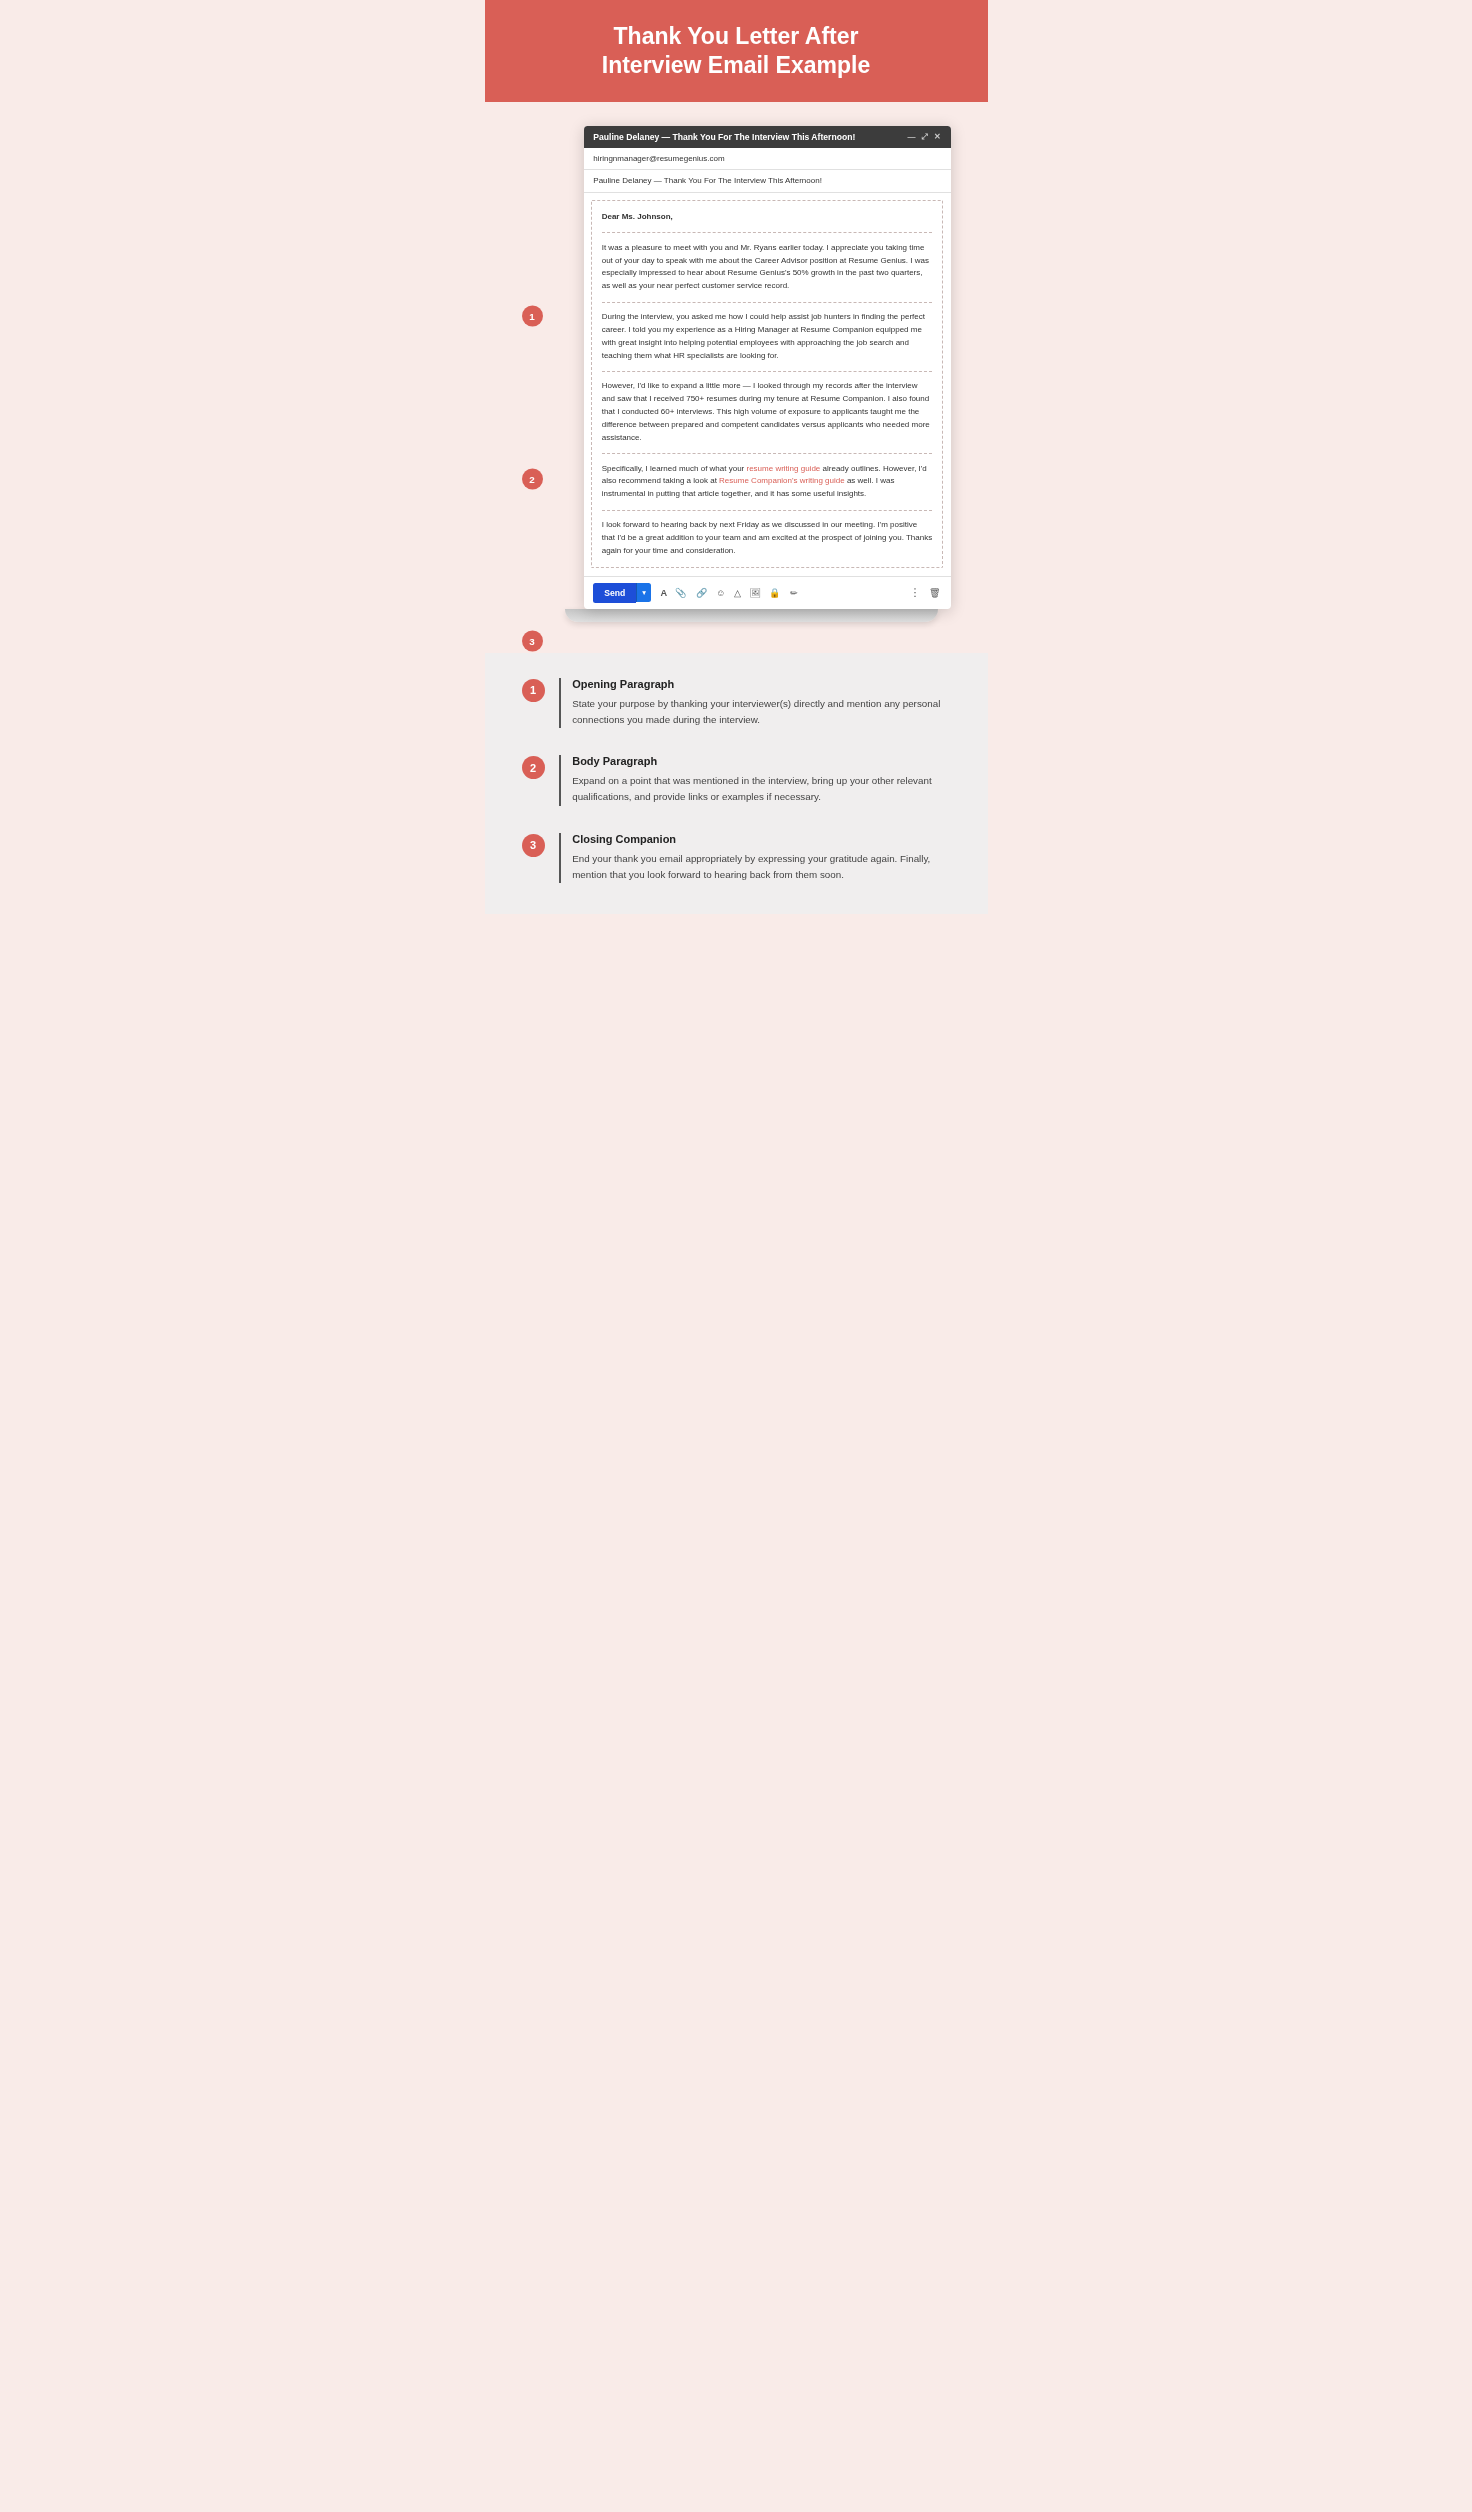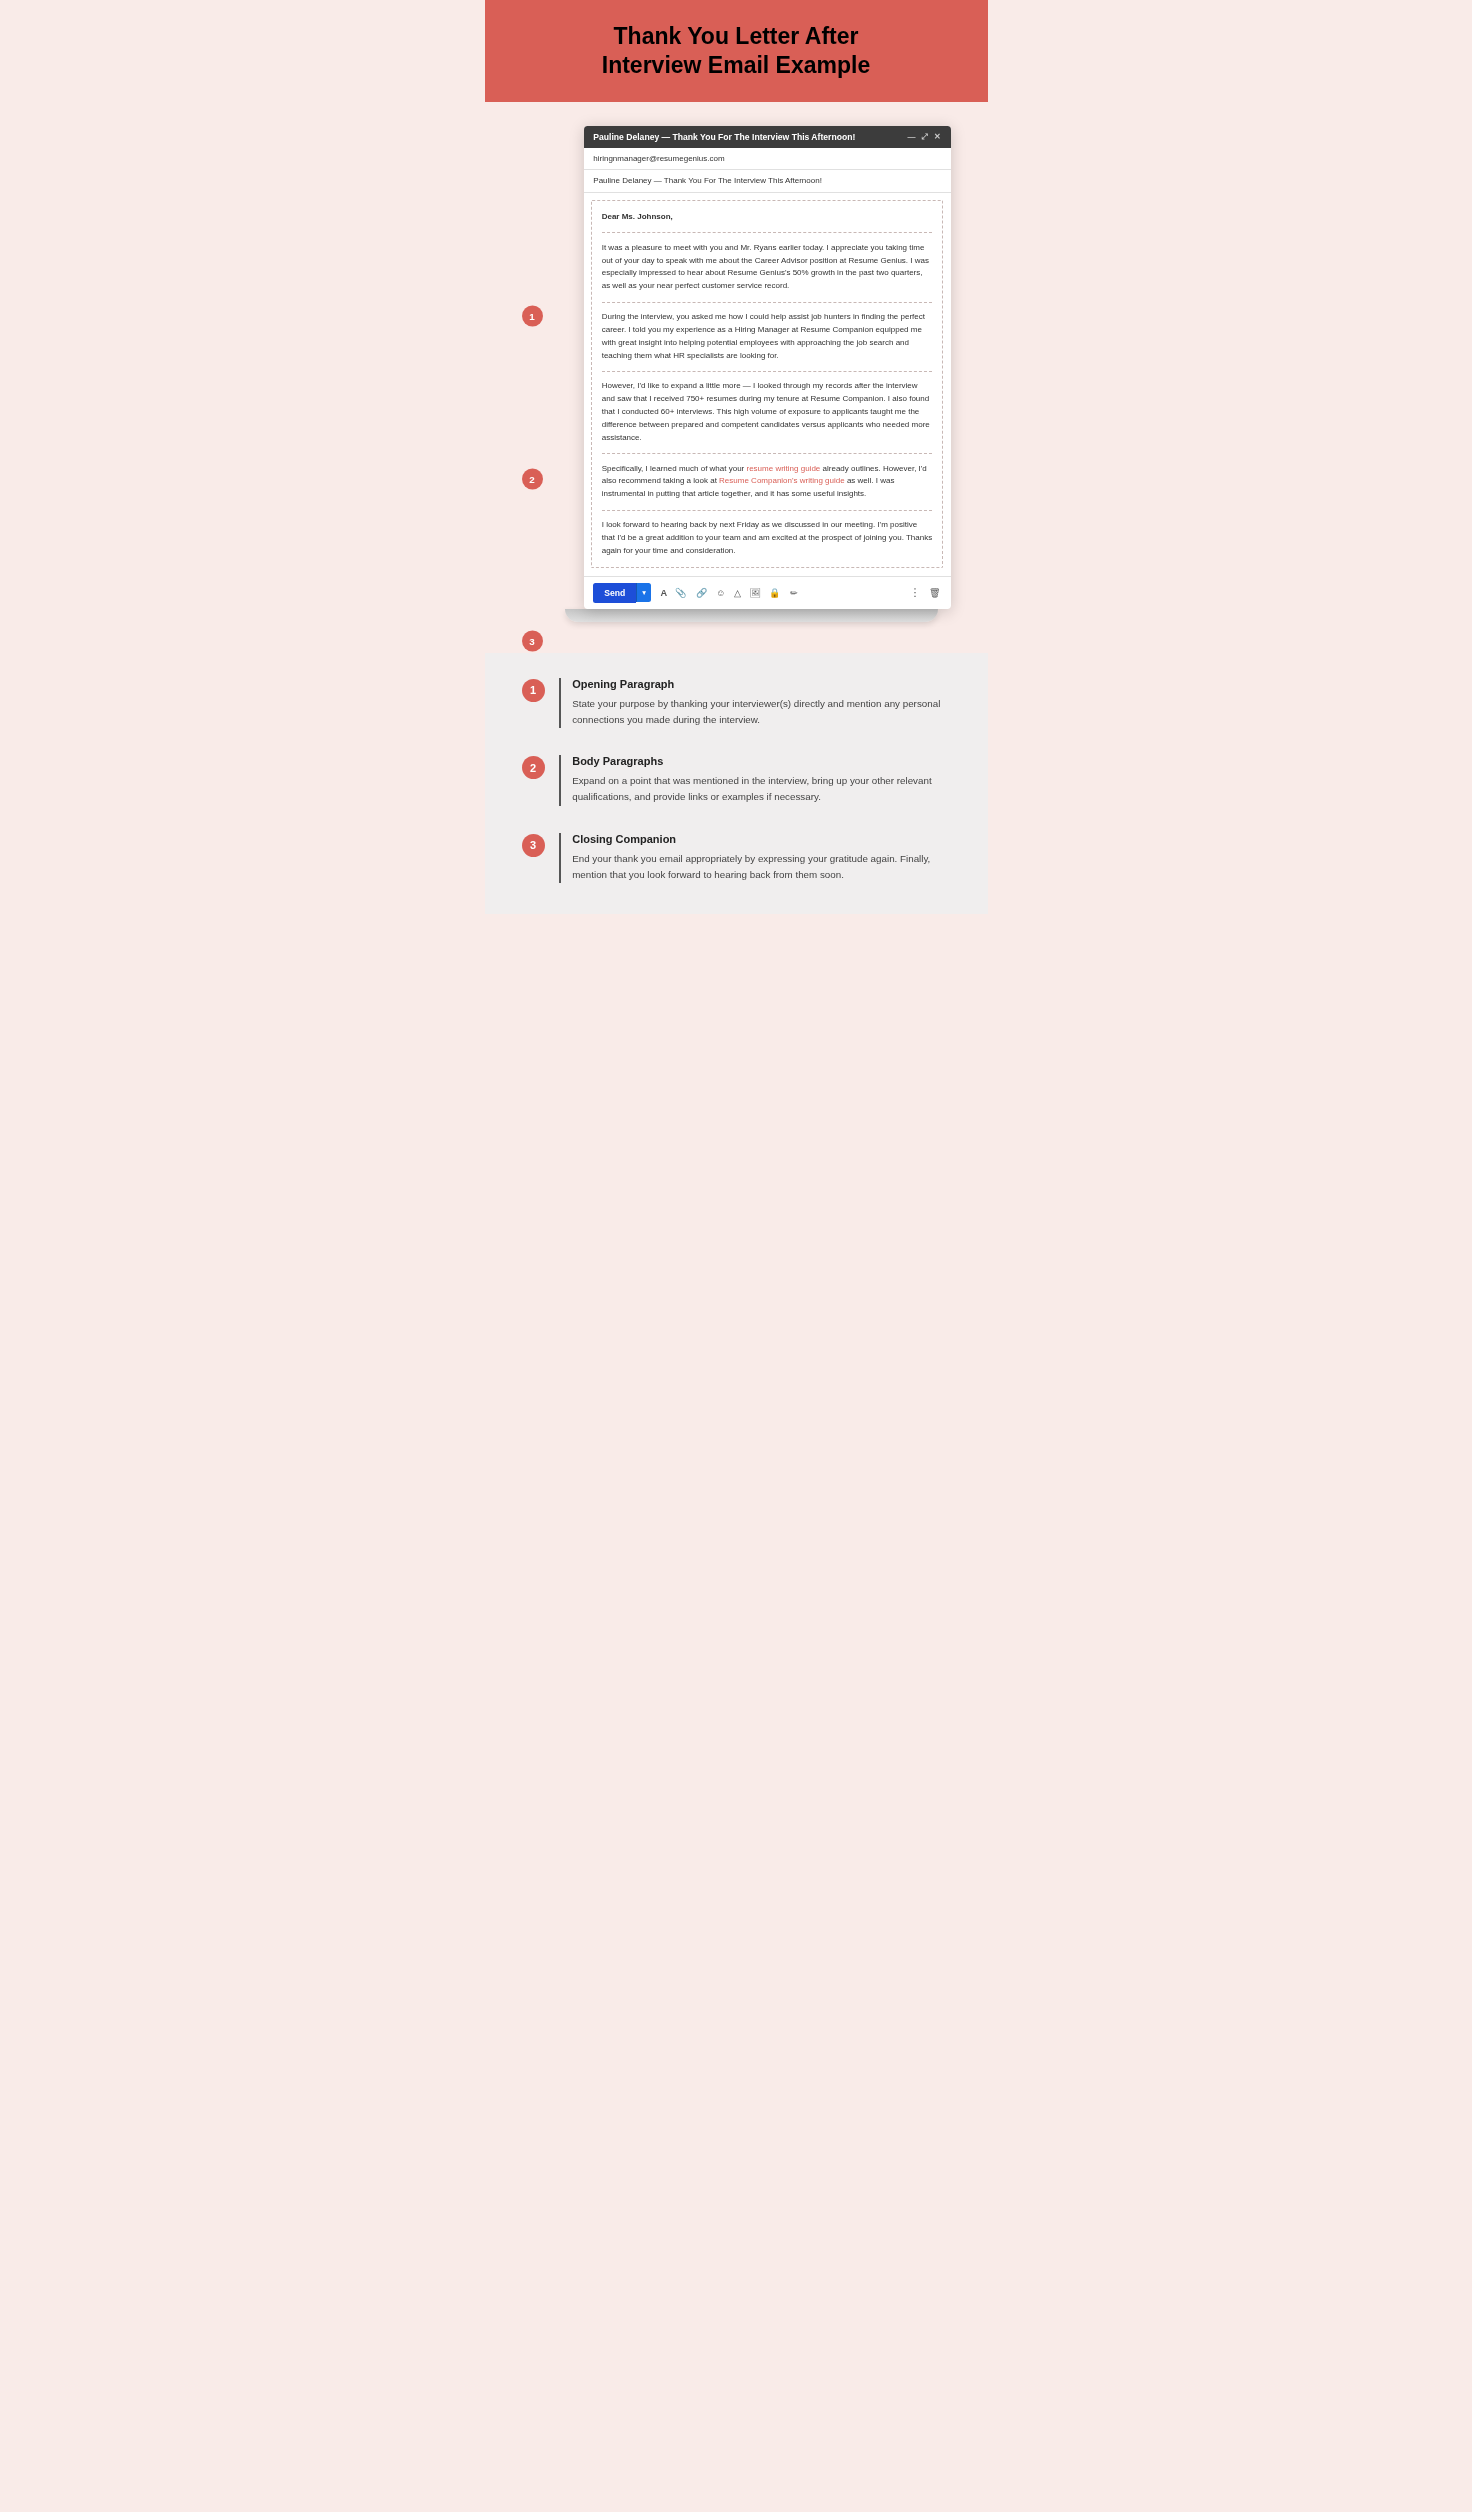--- a/index.html
+++ b/index.html
@@ -10,21 +10,21 @@
       margin: 0 auto;
     }
 
     
     .header {
       background-color: #d95f56;
       padding: 22px 37px;
       text-align: center;
     }
     .header h1 {
-      color: #000000;
+      color: #ffffff;
       font-size: 23px;
       font-weight: 800;
       line-height: 1.25;
     }
 
     
     .main-content {
       background-color: #f9ebe8;
       padding: 24.5px 37px 31px;
     }
@@ -344,21 +344,21 @@
       <div class="explanation-title">Opening Paragraph</div>
       <div class="explanation-text">State your purpose by thanking your interviewer(s) directly and mention any personal connections you made during the interview.</div>
     </div>
   </div>
 
   <div class="explanation-item">
     <div class="explanation-number">
       <span>2</span>
     </div>
     <div class="explanation-content">
-      <div class="explanation-title">Body Paragraphs</div>
+      <div class="explanation-title">Body Paragraph</div>
       <div class="explanation-text">Expand on a point that was mentioned in the interview, bring up your other relevant qualifications, and provide links or examples if necessary.</div>
     </div>
   </div>
 
   <div class="explanation-item">
     <div class="explanation-number">
       <span>3</span>
     </div>
     <div class="explanation-content">
       <div class="explanation-title">Closing Companion</div>

